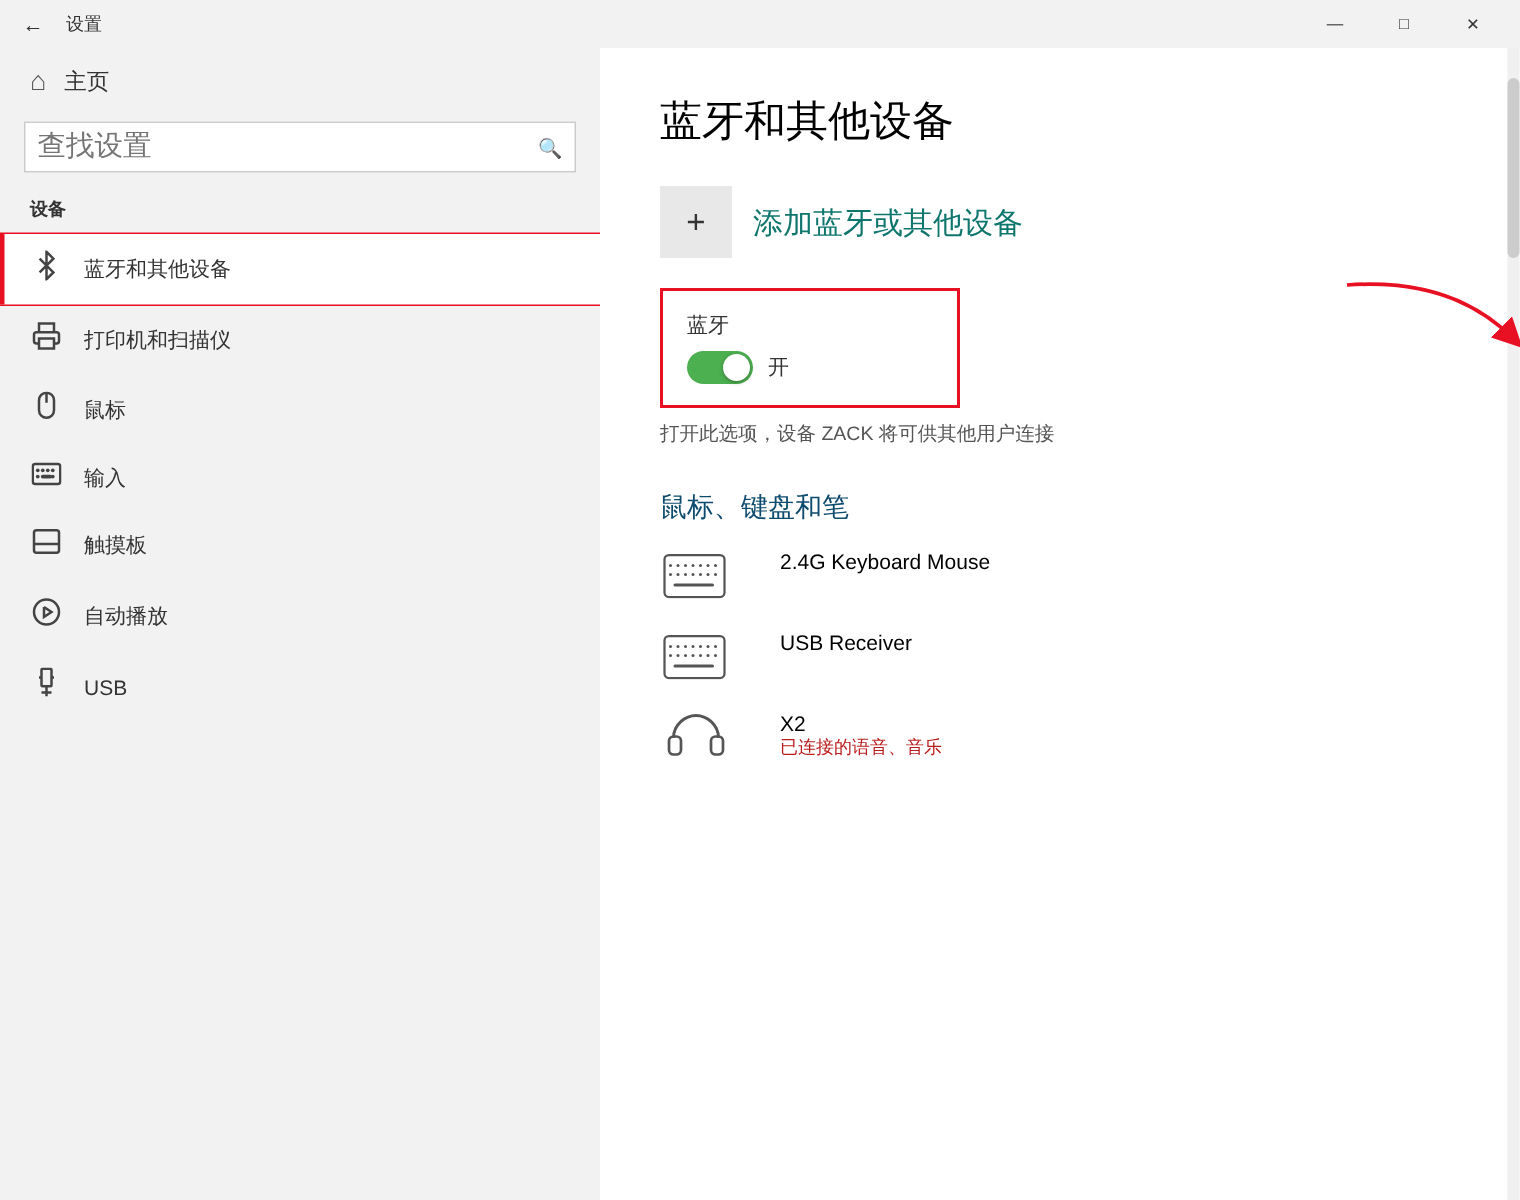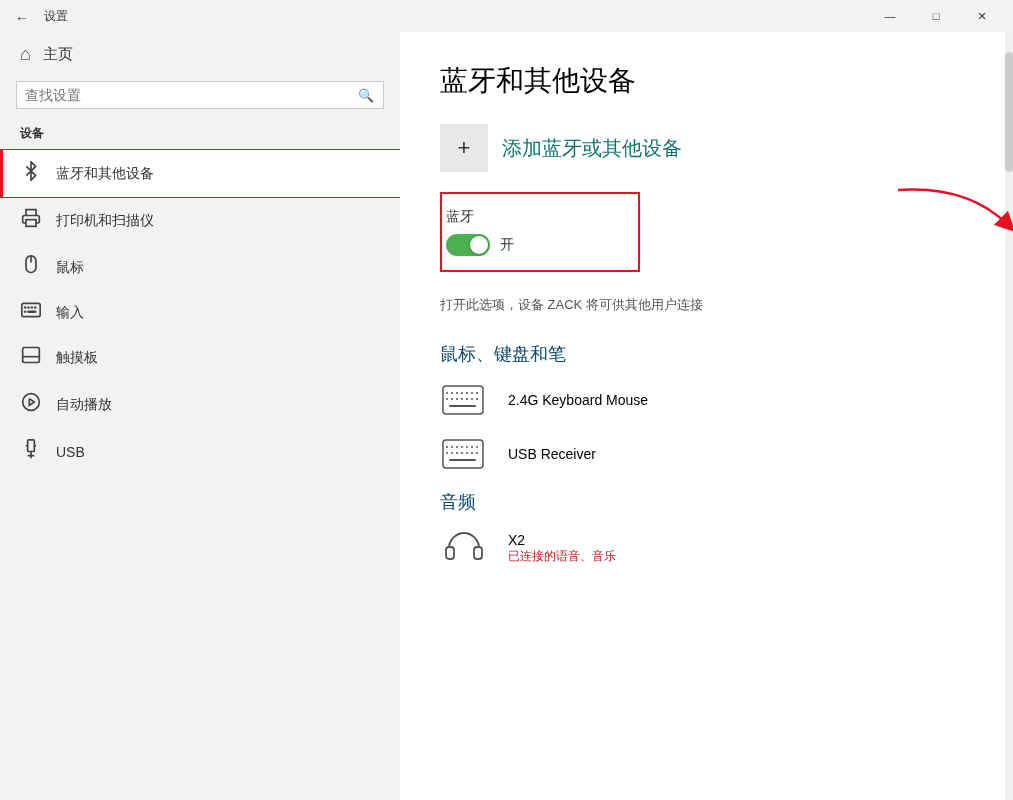--- a/index.html
+++ b/index.html
@@ -94,23 +94,23 @@
       display: flex;
       align-items: center;
       background: white;
       border: 1px solid #ccc;
       padding: 5px 8px;
     }
     .search-input {
       border: none;
       outline: none;
       flex: 1;
-      font-size: 14px;
+      font-size: 19px;
       background: transparent;
-      font-family: Liberation Sans, sans-serif;
+      font-family: Liberation Serif, serif;
     }
     .search-icon-span {
       font-size: 13px;
       color: #555;
     }
 
     .sidebar-section-label {
       font-size: 12px;
       font-weight: 600;
       color: #333;
@@ -175,23 +175,23 @@
       cursor: pointer;
     }
     .add-device-label {
       font-size: 20px;
       color: #0f766e;
     }
 
     
     .bluetooth-section {
       border: 2px solid #e81123;
-      padding: 14px 4px;
+      padding: 14px 16px;
       display: inline-block;
-      margin-bottom: 16px;
+      margin-bottom: 0;
       min-width: 200px;
     }
     .bluetooth-label {
       font-size: 14px;
       color: #333;
       margin-bottom: 8px;
     }
     .toggle-row {
       display: flex;
       align-items: center;
@@ -230,22 +230,22 @@
     
     .section-heading {
       font-size: 18px;
       font-weight: 300;
       color: #0c4a6e;
       margin-bottom: 16px;
     }
 
     .device-item {
       display: flex;
-      align-items: center;
-      gap: 20px;
+      align-items: flex-start;
+      gap: 32px;
       margin-bottom: 18px;
     }
     .device-icon-box {
       width: 48px;
       height: 36px;
       display: flex;
       align-items: center;
       justify-content: center;
     }
     .device-info {
@@ -468,21 +468,20 @@
           <line x1="35" y1="14" x2="35" y2="14" stroke="#555" stroke-width="2" stroke-linecap="round"></line>
           <line x1="8" y1="21" x2="33" y2="21" stroke="#555" stroke-width="2" stroke-linecap="round"></line>
         </svg>
       </div>
       <div class="device-info">
         <span class="device-name">USB Receiver</span>
       </div>
     </div>
 
     
-    <h2 class="section-heading" style="margin-top:10px;">音频</h2>
 
     <div class="device-item">
       <div class="device-icon-box">
         <svg width="40" height="36" viewBox="0 0 40 36">
           <path d="M5 18 C5 9 13 3 20 3 C27 3 35 9 35 18" stroke="#555" stroke-width="2" fill="none"></path>
           <rect x="2" y="17" width="8" height="12" rx="3" fill="none" stroke="#555" stroke-width="1.8"></rect>
           <rect x="30" y="17" width="8" height="12" rx="3" fill="none" stroke="#555" stroke-width="1.8"></rect>
         </svg>
       </div>
       <div class="device-info">

